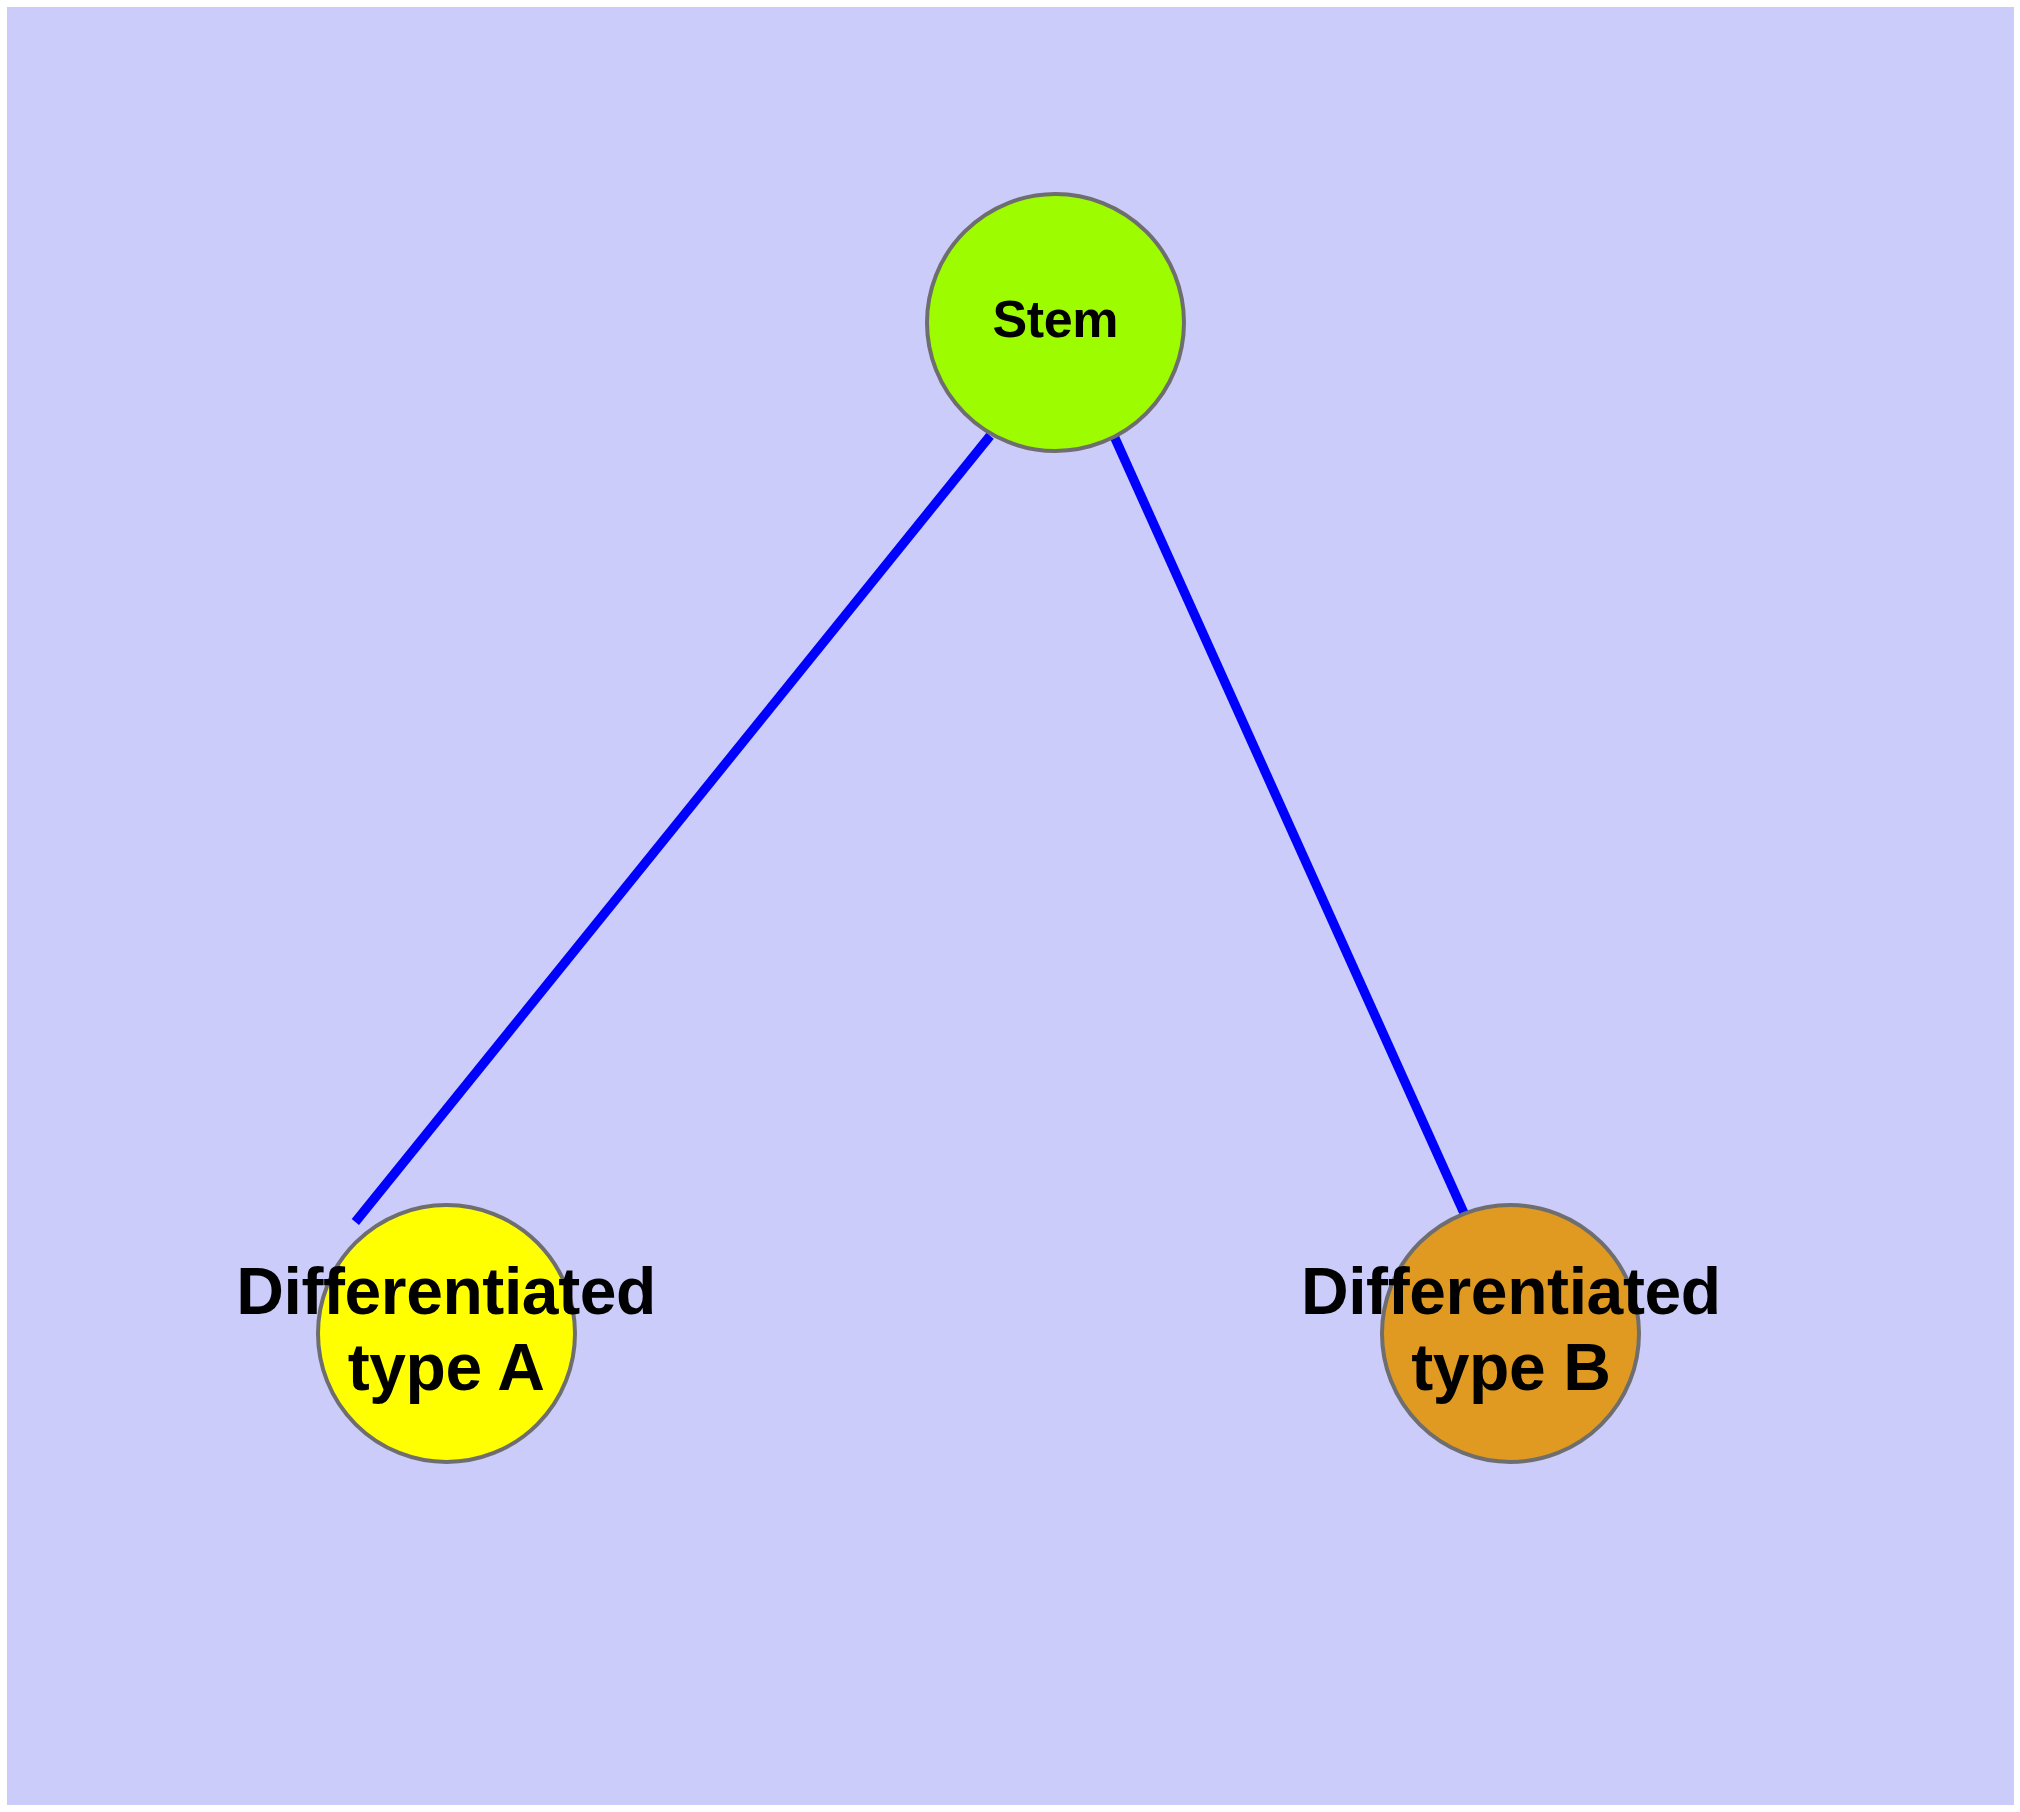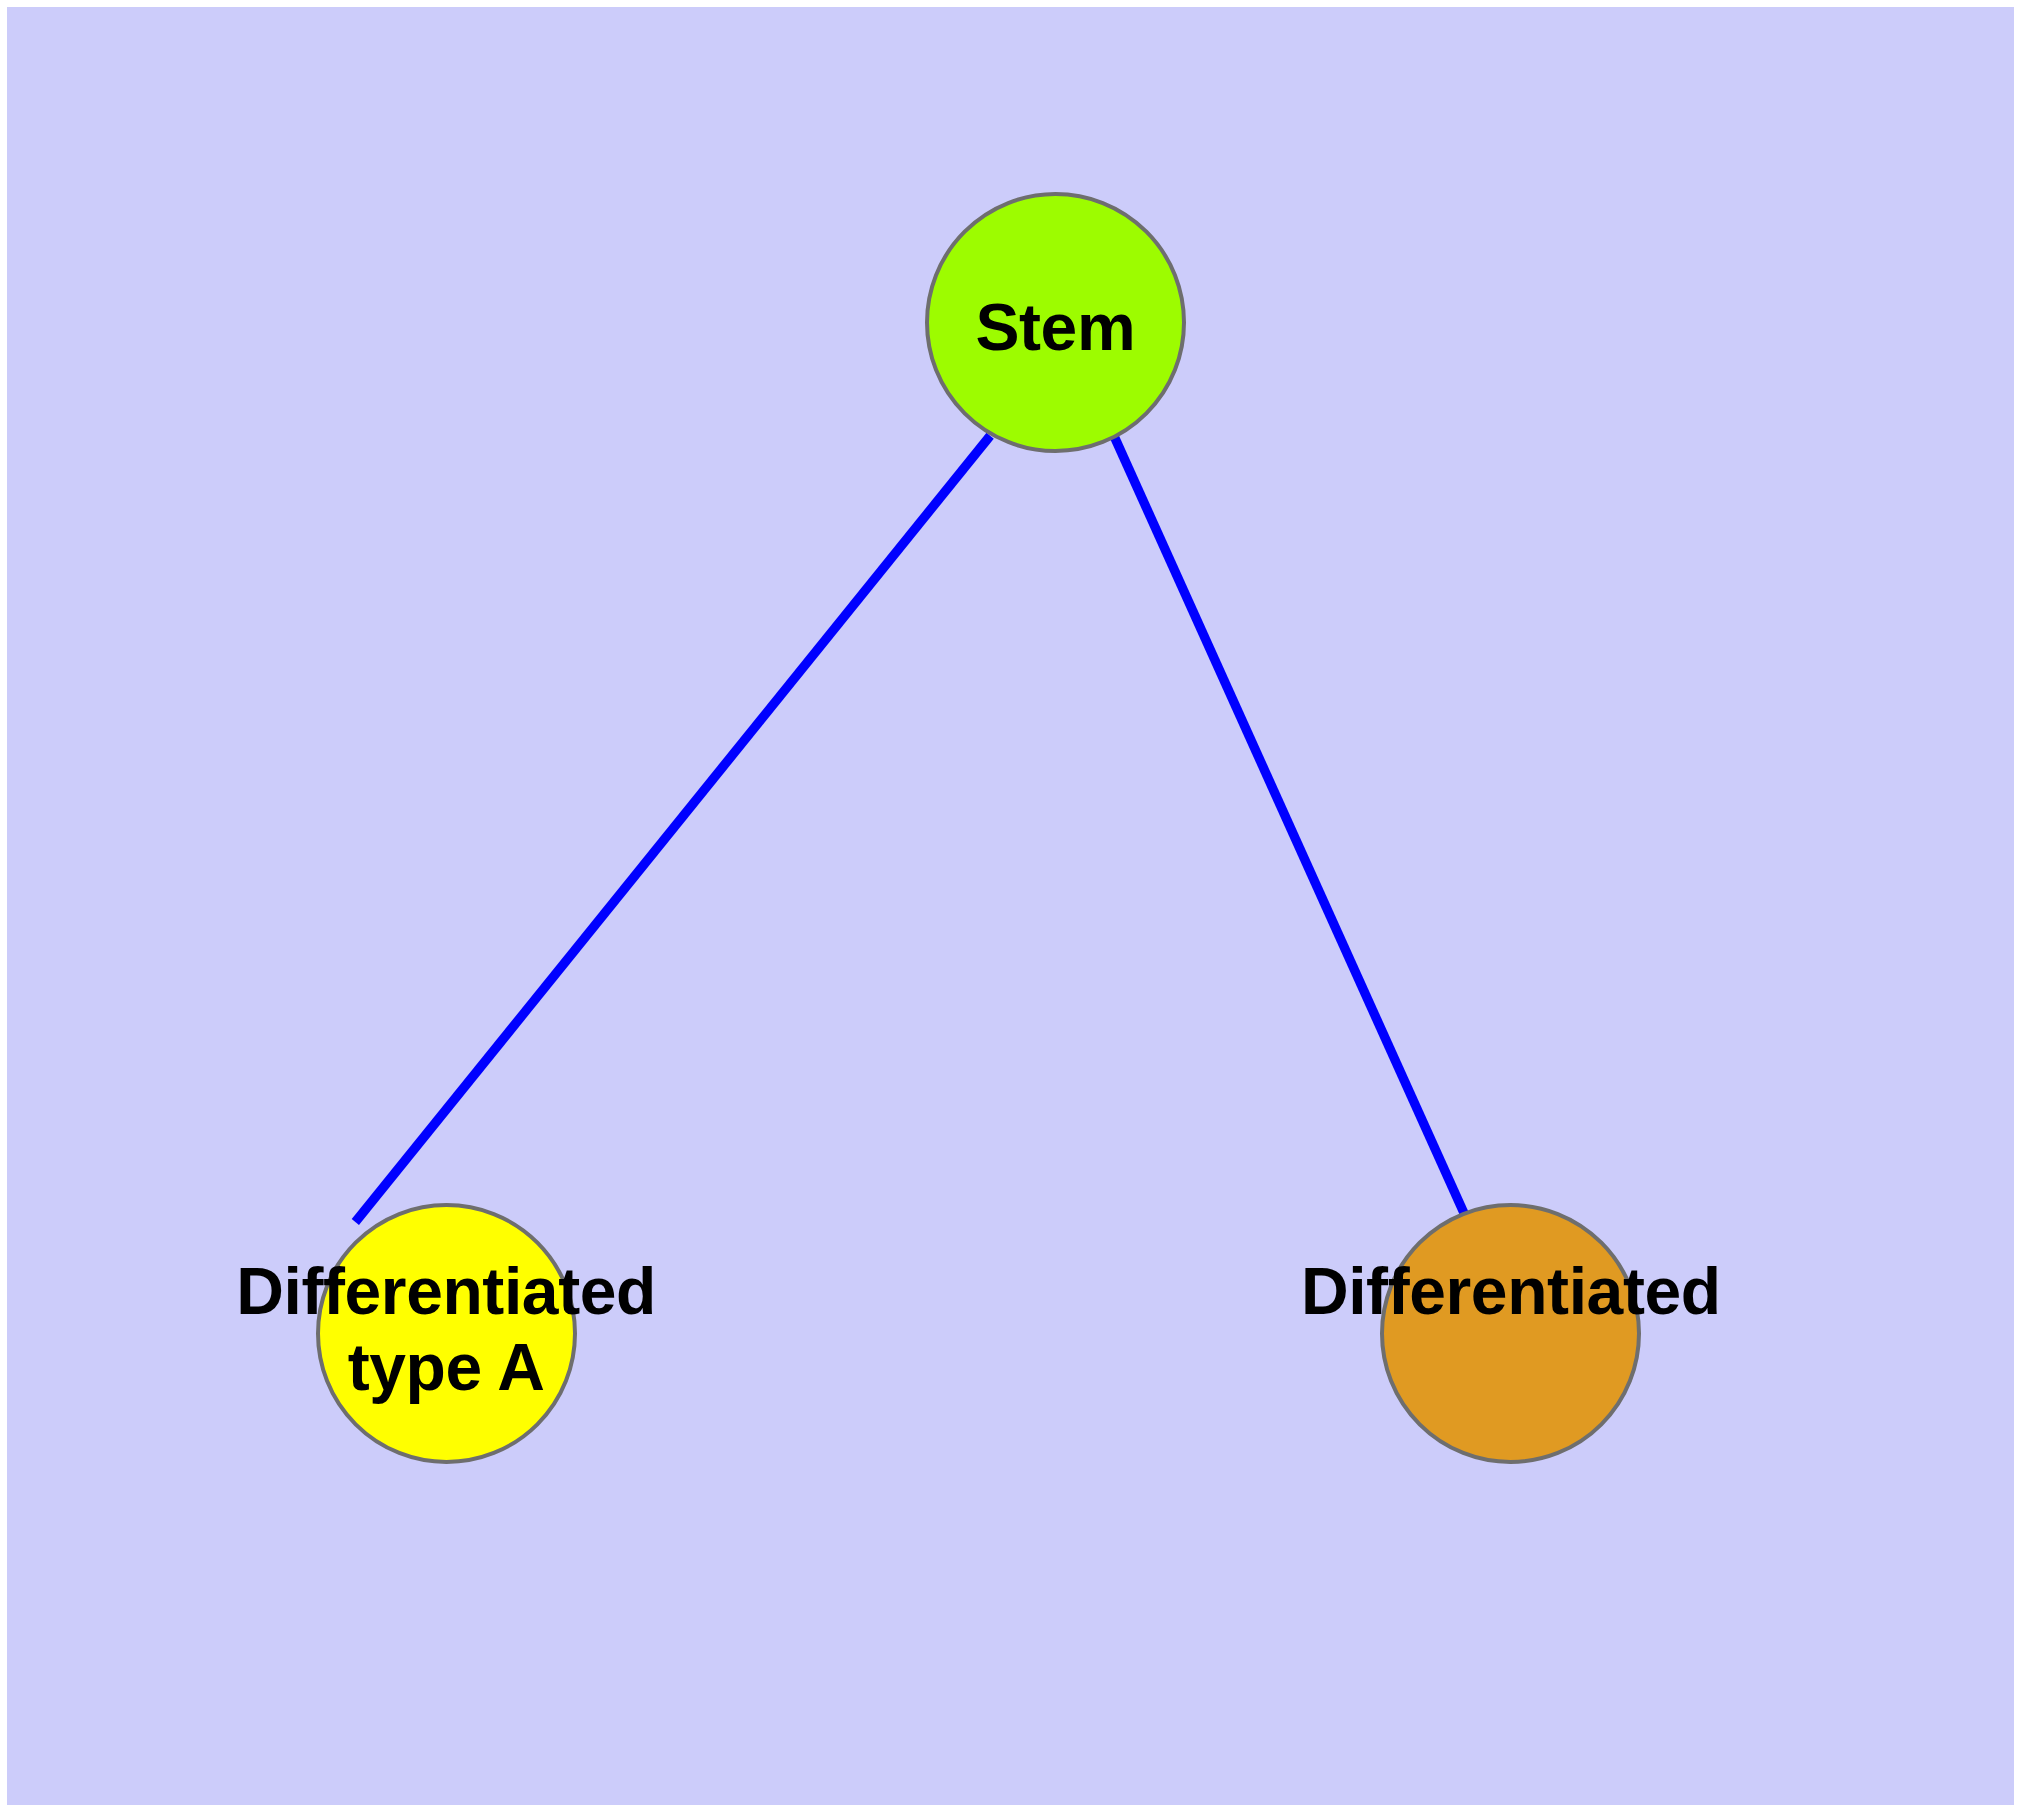--- a/index.html
+++ b/index.html
@@ -65,21 +65,21 @@
     left: 918px;
     top: 185px;
     width: 261px;
     height: 261px;
     background: #9dfc00;
   }
   #label-stem {
     left: 794px;
     top: 282px;
     width: 509px;
-    font-size: 66px;
+    font-size: 52px;
   }
 
   
   #node-diff-a {
     left: 309px;
     top: 1196px;
     width: 261px;
     height: 261px;
     background: #ffff00;
   }
@@ -117,17 +117,17 @@
     </svg>
 
     <div class="node" id="node-stem"></div>
     <div class="node" id="node-diff-a"></div>
     <div class="node" id="node-diff-b"></div>
 
     <div class="node-label" id="label-stem">Stem</div>
 
     <div class="node-label" id="label-diff-a"><span>Differentiated</span><br><span>type A</span></div>
 
-    <div class="node-label" id="label-diff-b"><span>Differentiated</span><br></div>
+    <div class="node-label" id="label-diff-b"><span>Differentiated</span><br><span>type B</span></div>
 
   </div>
 </div>
 
 
 </body></html>

